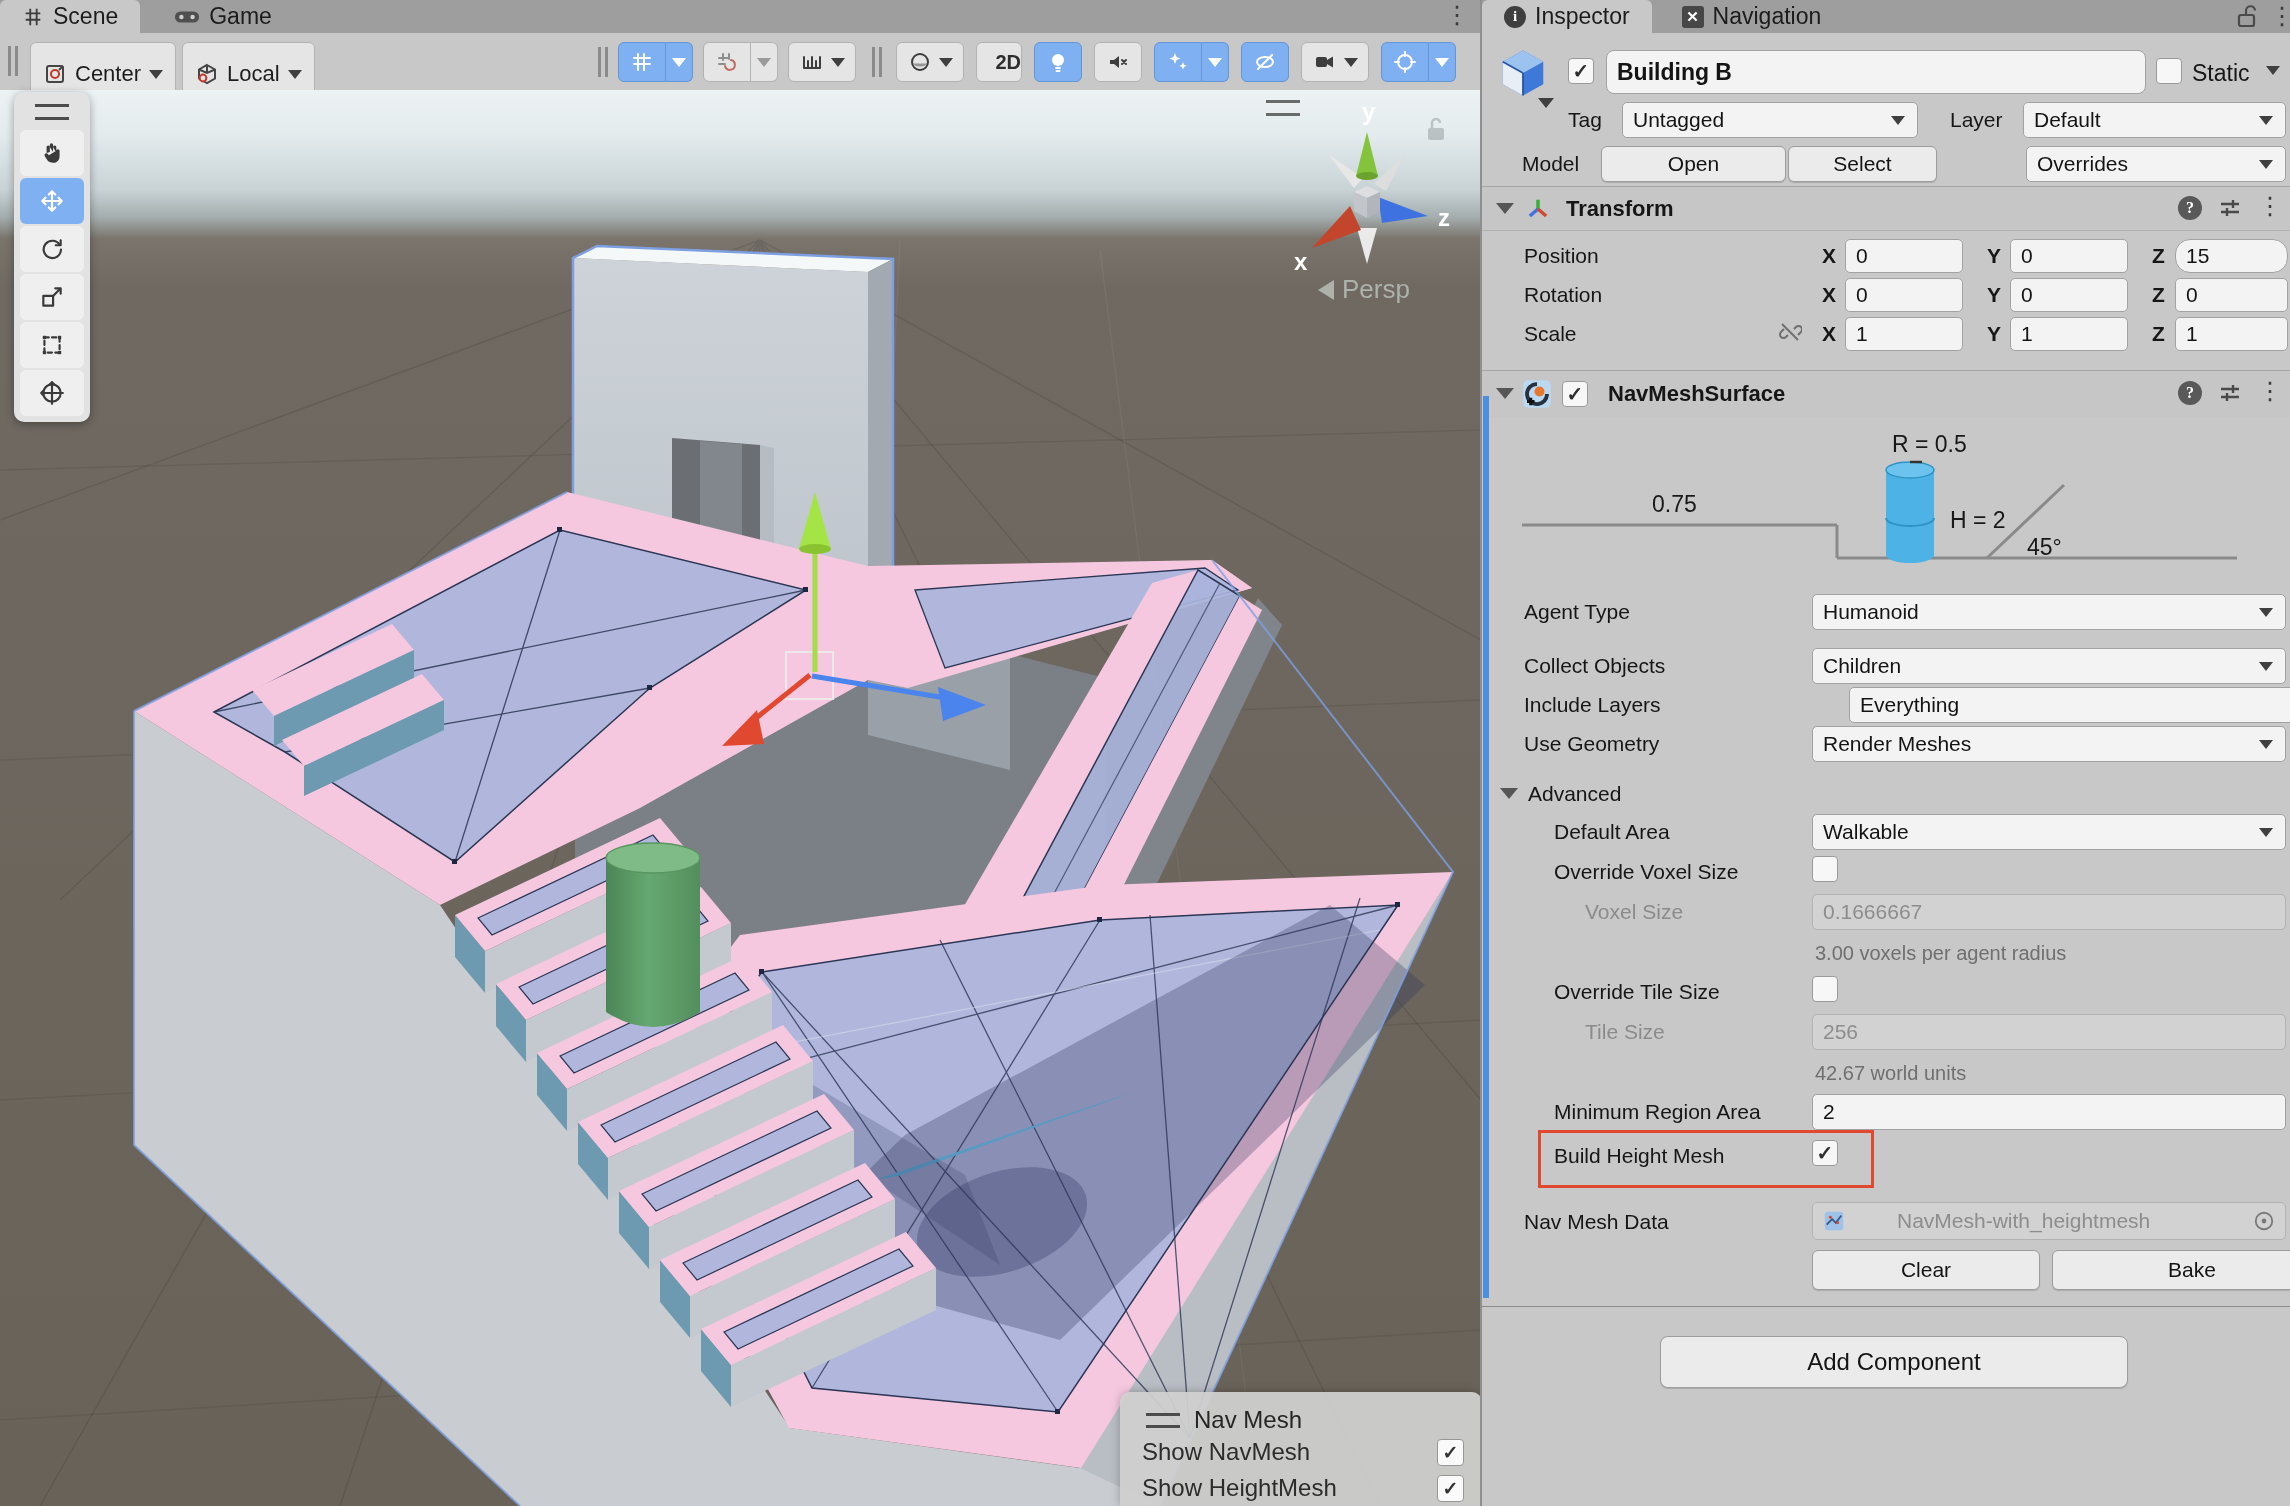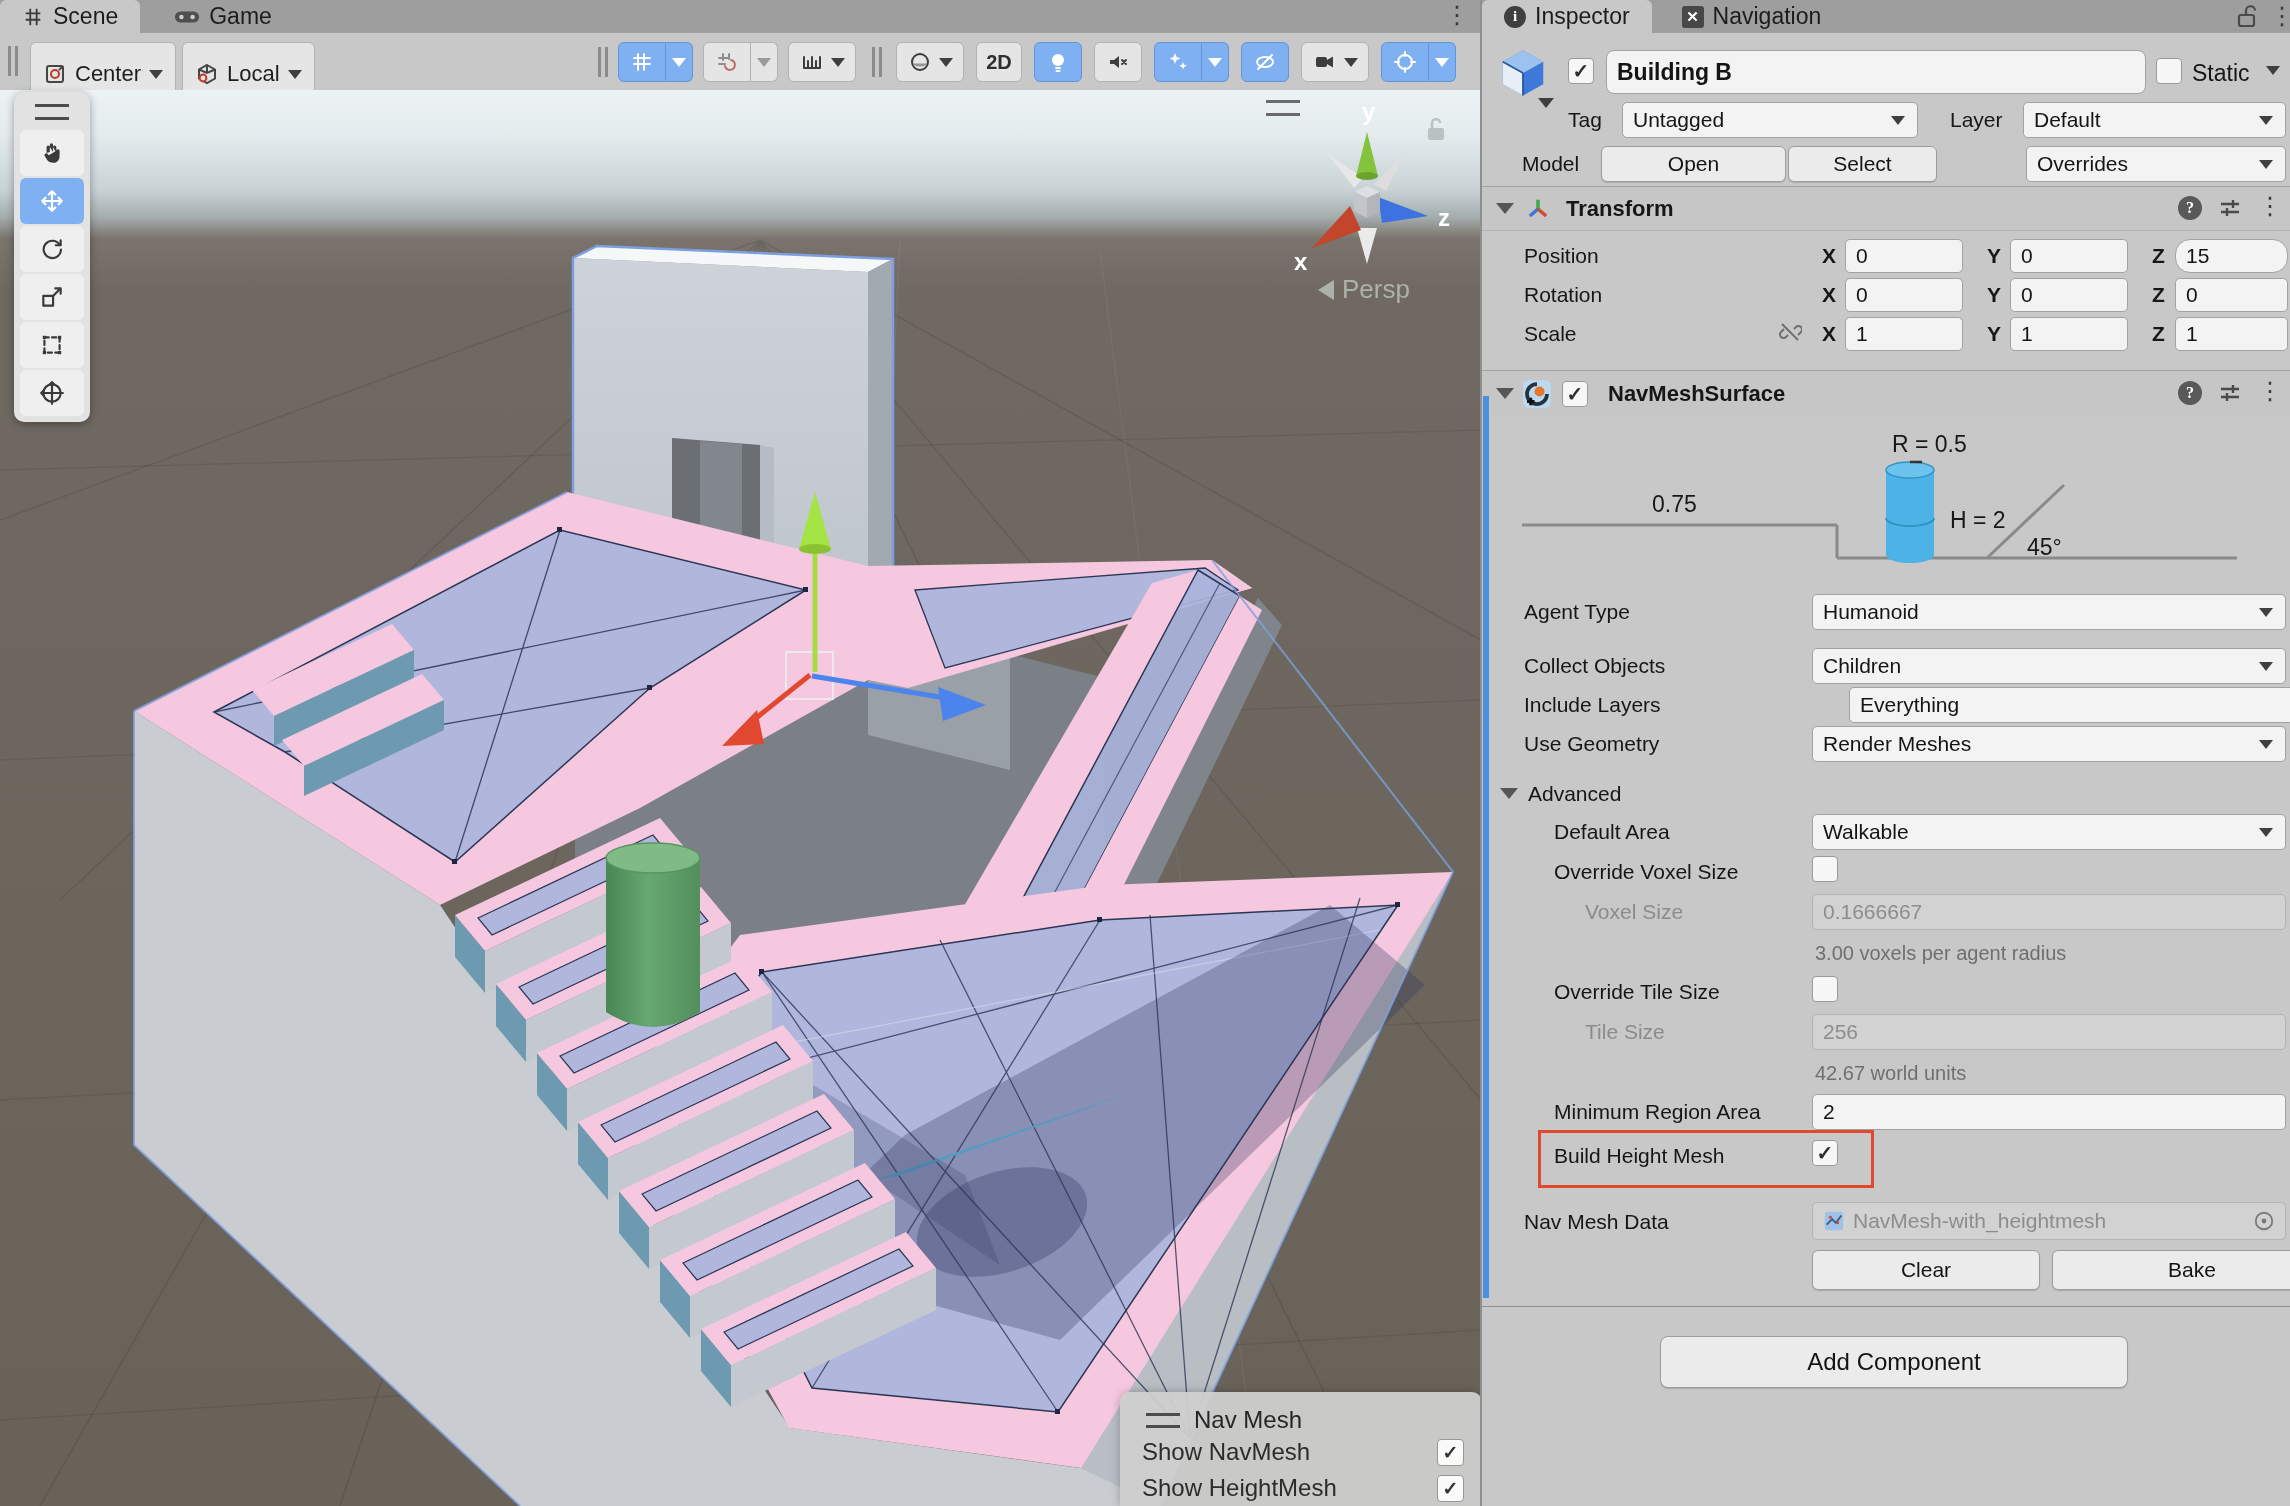--- a/index.html
+++ b/index.html
@@ -123,21 +123,21 @@
       <div style="width:16px;"></div>
       <div class="vhandle" style="margin-right:14px;"></div>
       <div class="tbtn" style="width:66px;gap:7px;">
           <svg width="24" height="24" viewBox="0 0 24 24">
             <circle cx="12" cy="12" r="8"></circle>
             <path d="M4.5 13.5a8 4.5 0 0 0 15 0" fill="#55565a" stroke="none" opacity=".55"></path>
           </svg>
           <span class="caret"></span>
         </div>
       <div style="width:12px;"></div>
-      <div class="tbtn" style="width:44px;font-size:20px;color:#2e2e2e;font-weight:bold;">
+      <div class="tbtn" style="width:44px;font-size:20px;color:#2e2e2e;font-weight:bold;justify-content:flex-end;">
           <span>2D</span>
         </div>
       <div style="width:12px;"></div>
       <div class="tbtn blue" style="width:46px;">
           <svg width="24" height="24" viewBox="0 0 24 24">
             <circle cx="12" cy="10" r="6" fill="#fff" stroke="none"></circle>
             <path d="M10 18h4M10.5 21h3"></path>
           </svg>
         </div>
       <div style="width:12px;"></div>
@@ -575,21 +575,21 @@
     <div class="cb" style="left:330px;top:1140px;">✓</div>
 
     <div class="lbl" style="left:42px;top:1210px;">Nav Mesh Data</div>
     <div class="field dis" style="left:330px;top:1202px;width:474px;height:38px;gap:8px;">
       <svg width="22" height="22" viewBox="0 0 24 24">
           <rect x="2" y="2" width="20" height="20" rx="3" fill="#9fc2e8"></rect>
           <path d="M4 16l6-6 4 4 6-8" stroke="#3a5a88" stroke-width="2" fill="none"></path>
           <circle cx="8" cy="8" r="1.6" fill="#d04a30"></circle>
           <circle cx="16" cy="14" r="1.6" fill="#d04a30"></circle>
         </svg>
-      <span style="overflow:hidden;white-space:nowrap;">NavMesh-with_heightmesh</span>
+      <span style="overflow:hidden;white-space:nowrap;margin-left:44px;">NavMesh-with_heightmesh</span>
       <svg width="22" height="22" viewBox="0 0 24 24" style="margin-left:auto;flex:none;">
           <circle cx="12" cy="12" r="9" stroke="#7a7a7a" stroke-width="2" fill="none"></circle>
           <circle cx="12" cy="12" r="2.6" fill="#7a7a7a"></circle>
         </svg>
     </div>
 
     <div class="btn" style="left:330px;top:1250px;width:228px;height:40px;">Clear</div>
     <div class="btn" style="left:570px;top:1250px;width:280px;height:40px;">Bake</div>
 
     <div class="hr" style="top:1306px;background:#8c8c8c;"></div>

